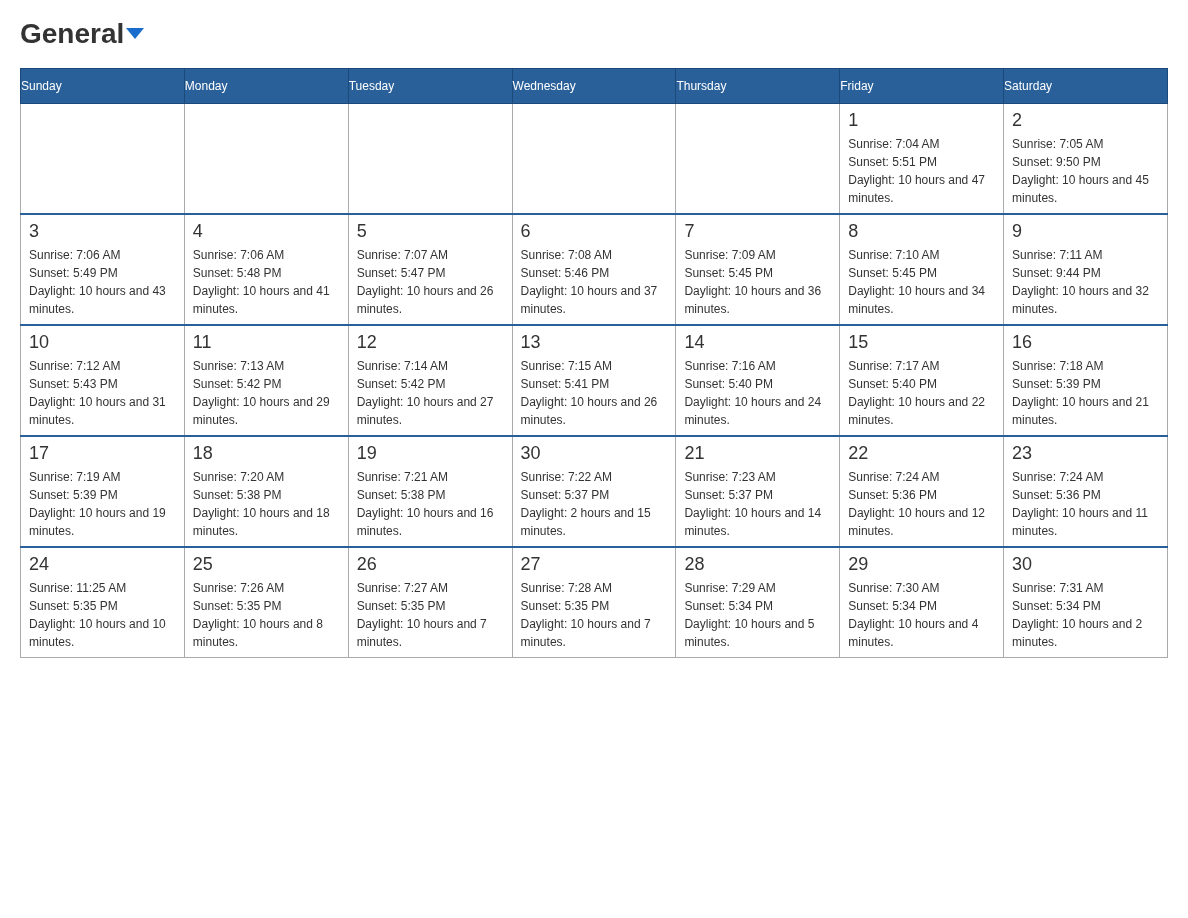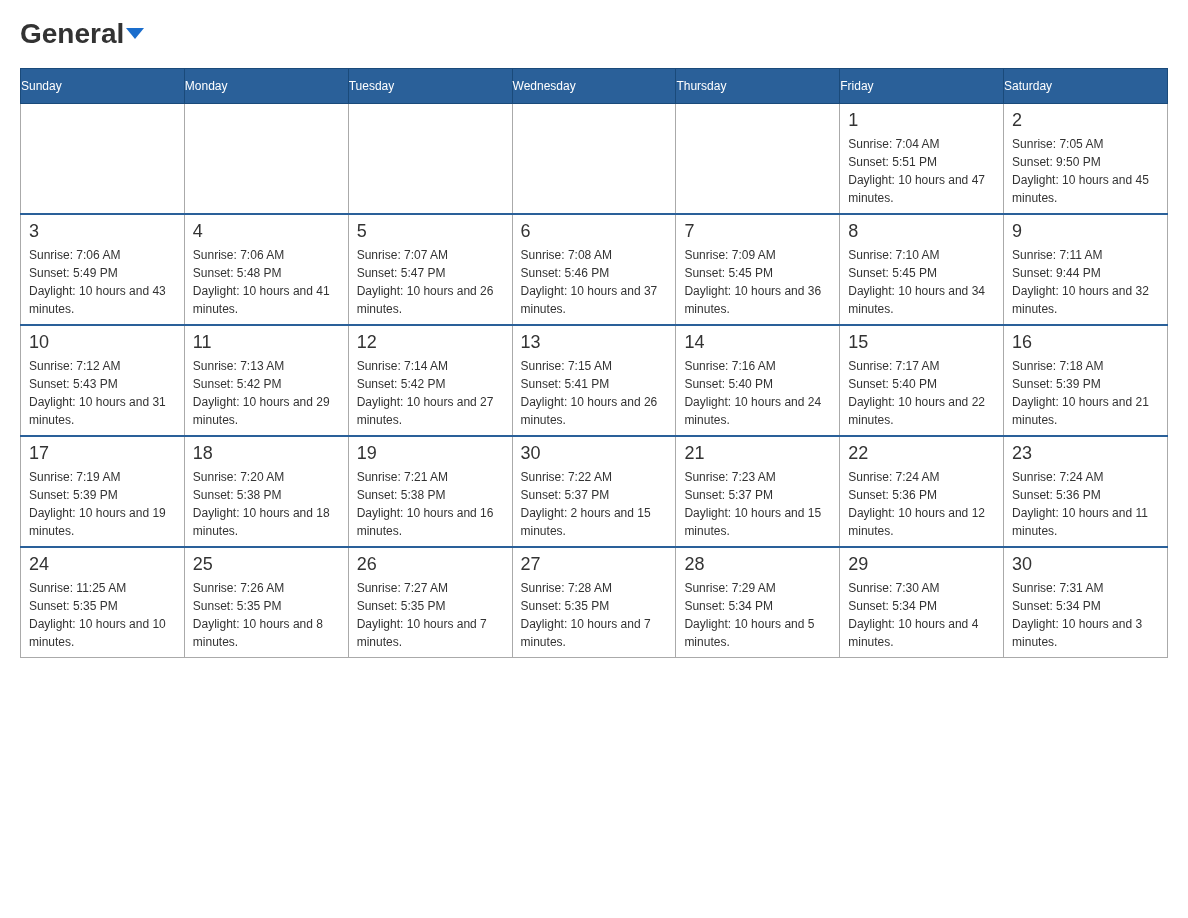--- a/index.html
+++ b/index.html
@@ -243,21 +243,21 @@
         <td>
           <div class="day-number">30</div>
           <div class="day-info">Sunrise: 7:22 AM</div>
           <div class="day-info">Sunset: 5:37 PM</div>
           <div class="day-info">Daylight: 2 hours and 15 minutes.</div>
         </td>
         <td>
           <div class="day-number">21</div>
           <div class="day-info">Sunrise: 7:23 AM</div>
           <div class="day-info">Sunset: 5:37 PM</div>
-          <div class="day-info">Daylight: 10 hours and 15 minutes.</div>
+          <div class="day-info">Daylight: 10 hours and 14 minutes.</div>
         </td>
         <td>
           <div class="day-number">22</div>
           <div class="day-info">Sunrise: 7:24 AM</div>
           <div class="day-info">Sunset: 5:36 PM</div>
           <div class="day-info">Daylight: 10 hours and 12 minutes.</div>
         </td>
         <td>
           <div class="day-number">23</div>
           <div class="day-info">Sunrise: 7:24 AM</div>
@@ -299,17 +299,17 @@
         <td>
           <div class="day-number">29</div>
           <div class="day-info">Sunrise: 7:30 AM</div>
           <div class="day-info">Sunset: 5:34 PM</div>
           <div class="day-info">Daylight: 10 hours and 4 minutes.</div>
         </td>
         <td>
           <div class="day-number">30</div>
           <div class="day-info">Sunrise: 7:31 AM</div>
           <div class="day-info">Sunset: 5:34 PM</div>
-          <div class="day-info">Daylight: 10 hours and 3 minutes.</div>
+          <div class="day-info">Daylight: 10 hours and 2 minutes.</div>
         </td>
       </tr>
     </tbody>
 </table>
 
 </body></html>

